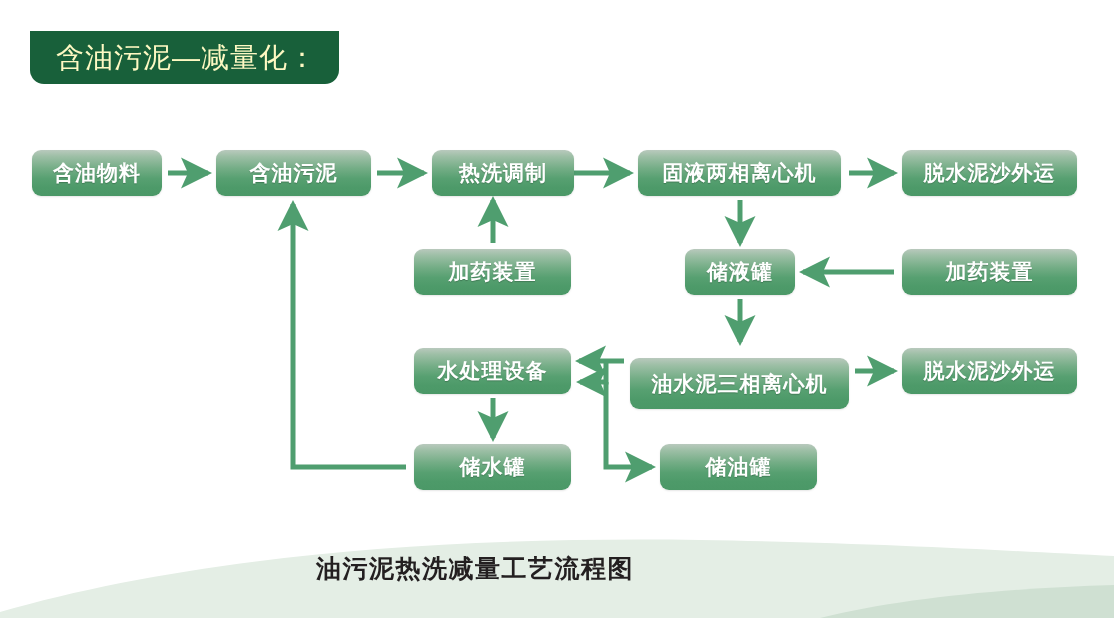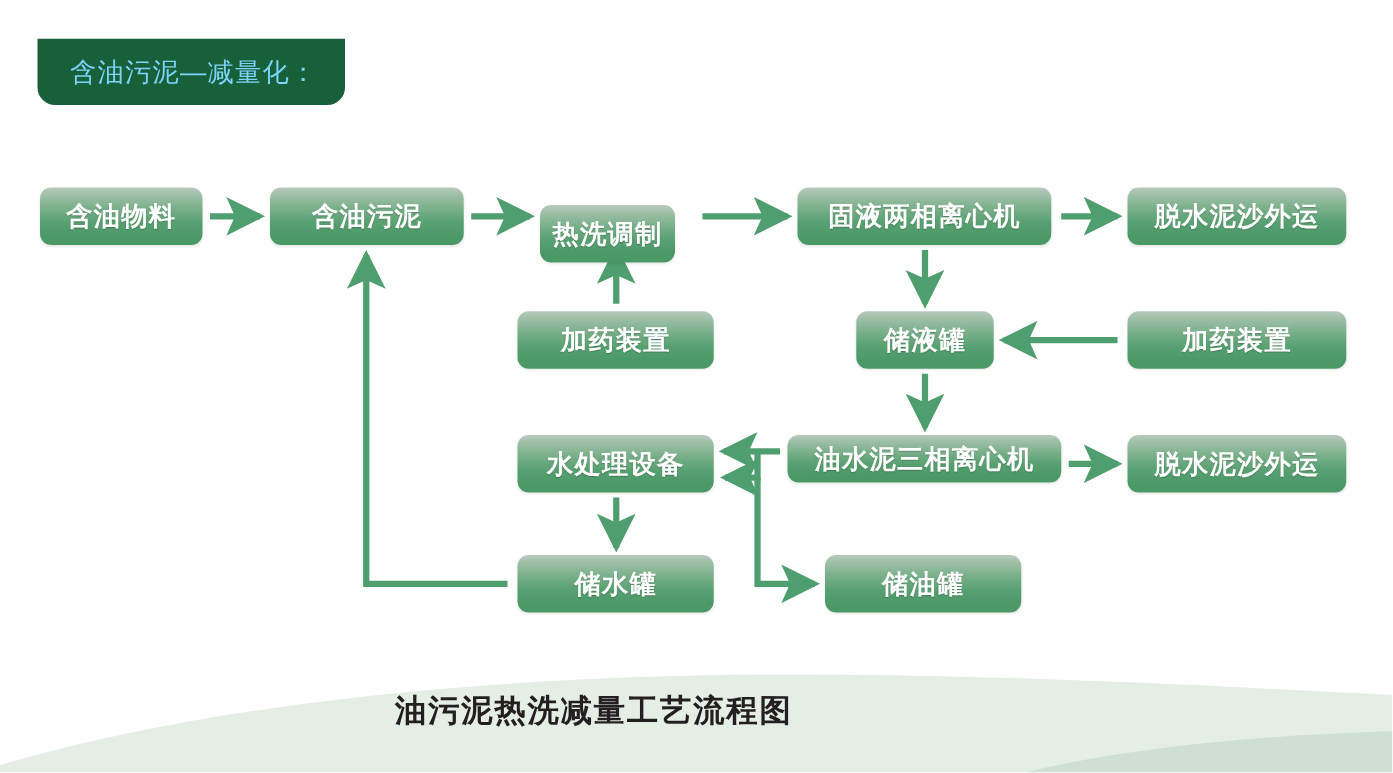--- a/index.html
+++ b/index.html
@@ -37,22 +37,22 @@
     height: 53px;
     padding: 0 22px 0 26px;
     display: flex;
     align-items: center;
     gap: 14px;
     background: #18603a;
     border-radius: 0 0 14px 14px;
     box-sizing: border-box;
   }
   .banner-sub {
-    color: #7dd3fc;
-    font-size: 21px;
+    color: #fef9c3;
+    font-size: 28px;
     font-weight: normal;
     letter-spacing: 1px;
     white-space: nowrap;
   }
   .banner-main {
     color: #ffffff;
     font-size: 27px;
     font-weight: bold;
     letter-spacing: 1.5px;
     white-space: nowrap;
@@ -138,28 +138,28 @@
 
       <path d="M 606 382 L 606 467 L 652 467"></path>
 
       <path d="M 406 467 L 293 467 L 293 204"></path>
     </g>
   </svg>
 
   <div id="nodes">
       <div class="node" style="left: 32px; top: 150px; width: 130px; height: 46px; text-align: center;">含油物料</div>
       <div class="node" style="left: 216px; top: 150px; width: 155px; height: 46px;">含油污泥</div>
-      <div class="node" style="left: 432px; top: 150px; width: 108px; height: 46px; margin-top: 14px;">热洗调制</div>
+      <div class="node" style="left: 432px; top: 150px; width: 142px; height: 46px;">热洗调制</div>
       <div class="node" style="left: 638px; top: 150px; width: 203px; height: 46px;">固液两相离心机</div>
       <div class="node" style="left: 902px; top: 150px; width: 175px; height: 46px;">脱水泥沙外运</div>
       <div class="node" style="left: 414px; top: 249px; width: 157px; height: 46px;">加药装置</div>
       <div class="node" style="left: 685px; top: 249px; width: 110px; height: 46px;">储液罐</div>
       <div class="node" style="left: 902px; top: 249px; width: 175px; height: 46px;">加药装置</div>
       <div class="node" style="left: 414px; top: 348px; width: 157px; height: 46px;">水处理设备</div>
-      <div class="node" style="left: 630px; top: 348px; width: 219px; height: 38px;">油水泥三相离心机</div>
+      <div class="node" style="left: 630px; top: 358px; width: 219px; height: 51px;">油水泥三相离心机</div>
       <div class="node" style="left: 902px; top: 348px; width: 175px; height: 46px;">脱水泥沙外运</div>
       <div class="node" style="left: 414px; top: 444px; width: 157px; height: 46px;">储水罐</div>
       <div class="node" style="left: 660px; top: 444px; width: 157px; height: 46px;">储油罐</div>
     </div>
 
   <div class="caption">油污泥热洗减量工艺流程图</div>
 
 </div>
 
 </body></html>

